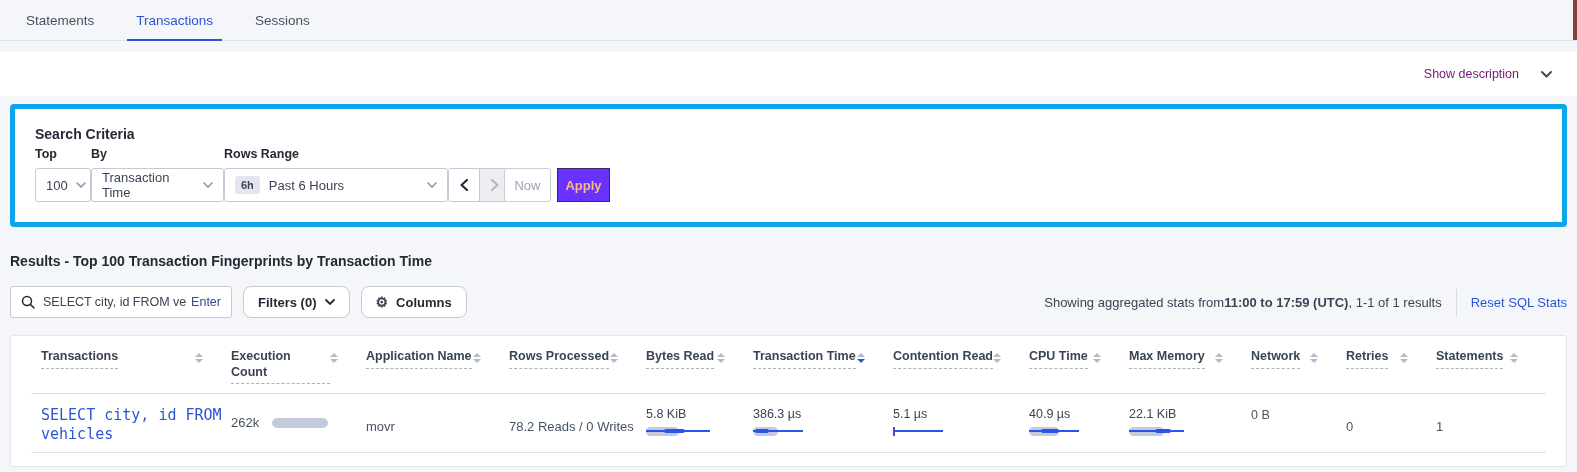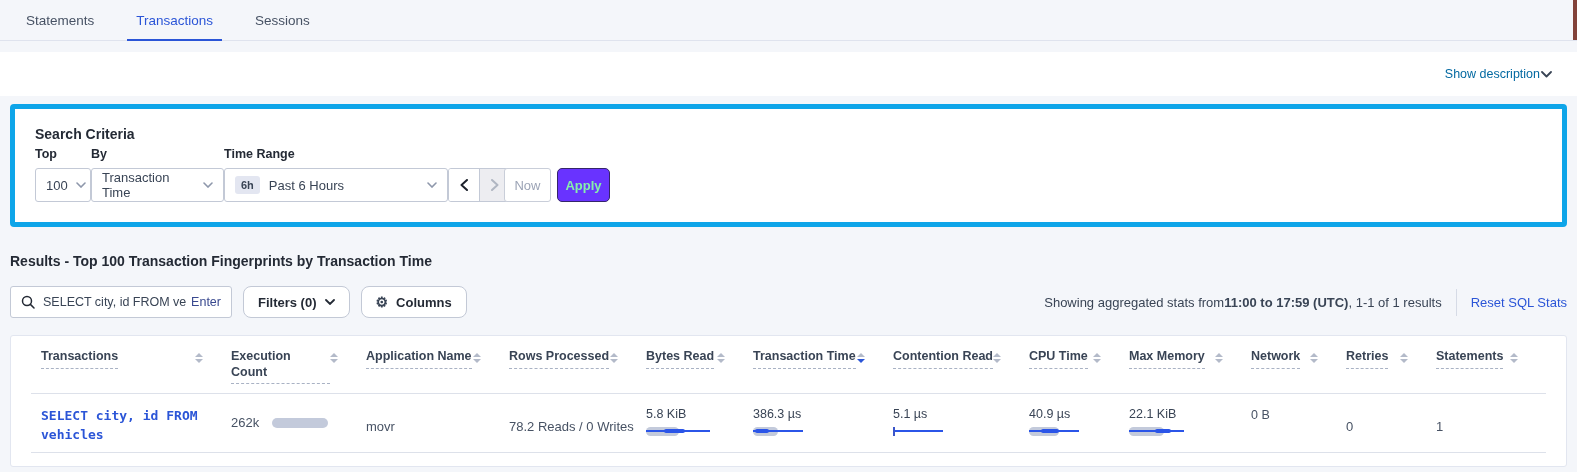--- a/index.html
+++ b/index.html
@@ -13,37 +13,37 @@
   .tab { font-size:13.5px; color:#475264; display:flex; align-items:center; padding:0 9px; position:relative; cursor:pointer; }
   .tab.active { color:#2b55d7; }
   .tab.active::after { content:""; position:absolute; left:0; right:0; bottom:-1px; height:2px; background:#2b55d7; }
   
   .radio-band { background:#fff; margin-top:11px; height:44px; display:flex; align-items:center; padding:0 25px; }
   .radio-opt { display:flex; align-items:center; margin-right:28px; cursor:pointer; }
   .radio-circle { width:15px; height:15px; border-radius:50%; margin-right:9px; background:#fff; flex:0 0 auto; }
   .radio-circle.sel { border:4.5px solid #2b55d7; }
   .radio-circle.unsel { border:1px solid #c3c9d6; }
   .radio-label { font-size:13px; color:#475264; }
-  .show-desc { margin-left:auto; display:flex; align-items:center; gap:1px; font-size:12.5px; color:#0369a1; cursor:pointer; }
+  .show-desc { margin-left:auto; display:flex; align-items:center; gap:22px; font-size:12.5px; color:#701a75; cursor:pointer; }
   
   .card { background:#fff; border:5px solid #0ea5e9; border-radius:4px; margin:8px 10px 0; }
   .sc-card { padding:17px 20px 20px; }
   .sc-title { font-size:14px; font-weight:700; color:#242a35; }
   .sc-controls { display:flex; align-items:flex-end; margin-top:5px; }
   .field label { display:block; font-size:12.5px; font-weight:700; color:#242a35; margin-bottom:7px; }
   .select { height:34px; border:1px solid #c3c9d6; border-radius:3px; background:#fff; display:flex; align-items:center; padding:0 10px; font-size:13px; color:#394455; cursor:pointer; }
   .select .chev { margin-left:auto; padding-left:8px; display:flex; }
   .w-top { width:56px; } .w-by { width:133px; } .w-tr { width:224px; }
   .badge { background:#e3e6f1; border-radius:3px; font-size:11px; font-weight:700; padding:3px 6px; margin-right:9px; color:#394455; }
   .arrow-group { display:flex; height:34px; border:1px solid #c3c9d6; border-radius:3px; overflow:hidden; }
   .arrow-btn { width:30px; display:flex; align-items:center; justify-content:center; }
   .arrow-prev { background:#fff; cursor:pointer; }
   .arrow-next { background:#ededf1; border-left:1px solid #c3c9d6; }
   .now-btn { height:34px; width:47px; margin-left:-6px; border:1px solid #c9ced9; border-radius:3px; background:#fff; color:#9ba3b5; font-size:13px; font-family:inherit; }
-  .apply-btn { height:34px; width:53px; margin-left:6px; background:#6933ff; border:1px solid #35256b; border-radius:5px; color:#86efac; font-weight:700; font-size:13px; font-family:inherit; cursor:pointer; }
+  .apply-btn { height:34px; width:53px; margin-left:6px; background:#6933ff; border:1px solid #35256b; border-radius:0; color:#fdba74; font-weight:700; font-size:13px; font-family:inherit; cursor:pointer; }
   
   .results-heading { margin:26px 10px 0; font-size:14px; font-weight:700; color:#242a35; }
   .controls-row { display:flex; align-items:center; margin:17px 10px 0; }
   .search-box { width:222px; height:32px; border:1px solid #c3c9d6; border-radius:3px; background:#fff; display:flex; align-items:center; padding:0 10px; }
   .search-box svg { flex:0 0 auto; margin-right:8px; }
   .search-input { border:none; outline:none; flex:1; min-width:0; font-size:12.5px; color:#394455; background:transparent; font-family:inherit; padding:0; }
   .enter-hint { font-size:12.5px; color:#39498f; margin-left:4px; }
   .btn { height:32px; border:1px solid #c3c9d6; border-radius:8px; background:#fff; display:flex; align-items:center; gap:8px; padding:0 14px; font-size:13px; font-weight:700; color:#242a35; margin-left:11px; cursor:pointer; font-family:inherit;justify-content:flex-end; }
   .gear { font-size:14px; color:#394455; line-height:1; }
   .stats-right { margin-left:auto; display:flex; align-items:center; font-size:13px; color:#394455; white-space:nowrap; }
@@ -53,21 +53,21 @@
   .table-card { margin:17px 10px 0; padding:13px 0; background:#fff; border:1px solid #e2e6f0; border-radius:3px; }
   .tgrid { display:grid; grid-template-columns:190px 135px 143px 137px 107px 140px 136px 100px 122px 95px 90px auto; padding:0 20px 0 30px; align-items:start; }
   .th { display:flex; align-items:flex-start; justify-content:space-between; padding-right:28px; padding-bottom:9px; }
   .th-label { font-size:12.5px; font-weight:700; color:#394455; border-bottom:1px dashed #a9b2c4; padding-bottom:3px; line-height:1.25; cursor:pointer; }
   .sort { display:flex; flex-direction:column; gap:2px; margin-top:4px; cursor:pointer; }
   .sort .up { width:0; height:0; border-left:4px solid transparent; border-right:4px solid transparent; border-bottom:4px solid #b3bac9; }
   .sort .down { width:0; height:0; border-left:4px solid transparent; border-right:4px solid transparent; border-top:4px solid #b3bac9; }
   .sort.desc .down { border-top-color:#2b55d7; }
   .hline { height:1px; background:#dde1ea; margin:0 20px; }
   .trow { padding-top:12px; padding-bottom:8px; }
-  .query { font-family:"DejaVu Sans Mono","Liberation Mono",monospace; font-size:13px; font-weight:700; color:#2b55d7; line-height:19px; cursor:pointer; }
+  .query { font-family:"DejaVu Sans Mono","Liberation Mono",monospace; font-size:15px; font-weight:400; color:#2b55d7; line-height:19px; cursor:pointer; }
   .exec-cell { display:flex; align-items:center; gap:13px; margin-top:9px; font-size:13px; color:#475264; }
   .exec-bar { width:56px; height:10px; border-radius:5px; background:#c3cadb; }
   .plain-cell { margin-top:13px; font-size:13px; color:#475264; }
   .net-cell { margin-top:2px; font-size:12.5px; color:#475264; }
   .metric-cell { font-size:12.5px; color:#394455; margin-top:1px; }
   .metric-value { margin-bottom:6px; }
   .bar { position:relative; height:9px; }
   .bar .grayband { position:absolute; left:0; top:0; height:9px; border-radius:4.5px; background:#c3cadb; width:var(--gray,0px); }
   .bar .line { position:absolute; left:0; top:3px; height:2px; background:#2b55e8; width:var(--line,0px); }
   .bar .mean { position:absolute; top:2px; height:4px; border-radius:2px; background:#2b55e8; left:var(--mean-left,0px); width:var(--mean-width,0px); }
@@ -111,21 +111,21 @@
       <div class="select w-by">
         <span>Transaction Time</span>
         <span class="chev">
             <svg width="10" height="6" viewBox="0 0 10 6">
               <polyline points="1,1 5,5 9,1" fill="none" stroke="#8e97ab" stroke-width="1.6" stroke-linecap="round"></polyline>
             </svg>
           </span>
       </div>
     </div>
     <div class="field">
-      <label>Time Range</label>
+      <label>Rows Range</label>
       <div class="select w-tr">
         <span class="badge">6h</span>
         <span>Past 6 Hours</span>
         <span class="chev">
             <svg width="10" height="6" viewBox="0 0 10 6">
               <polyline points="1,1 5,5 9,1" fill="none" stroke="#8e97ab" stroke-width="1.6" stroke-linecap="round"></polyline>
             </svg>
           </span>
       </div>
     </div>

